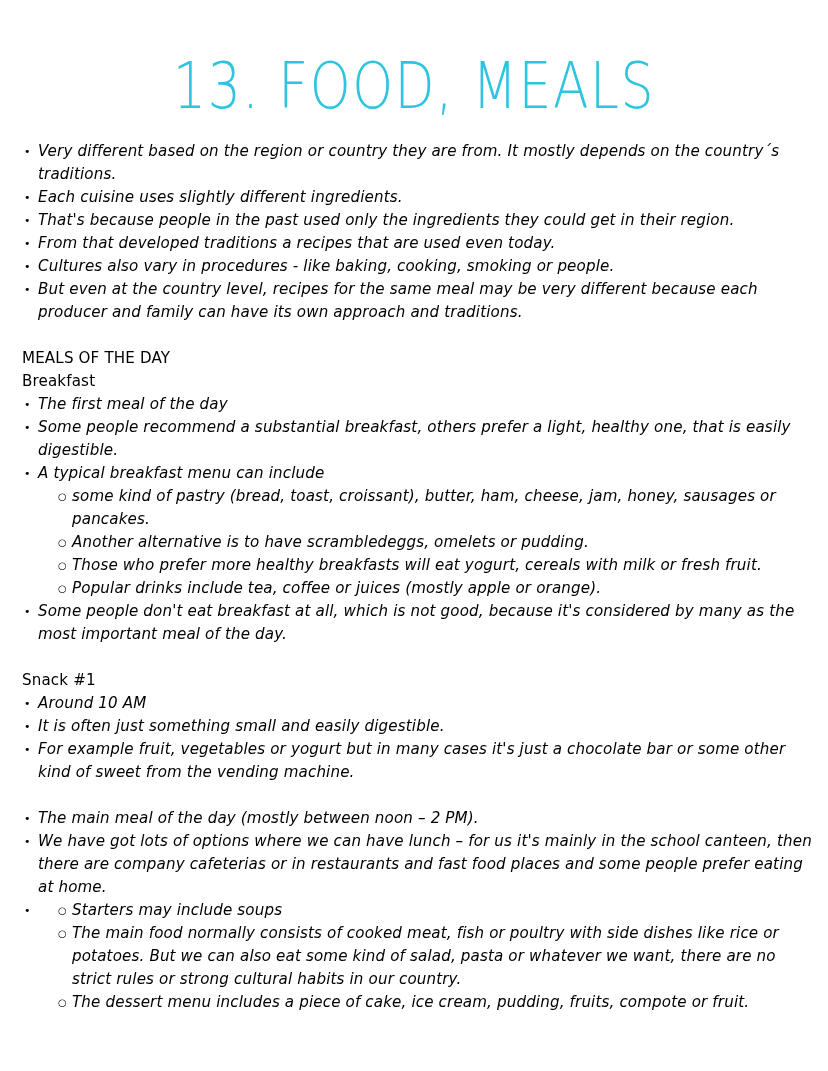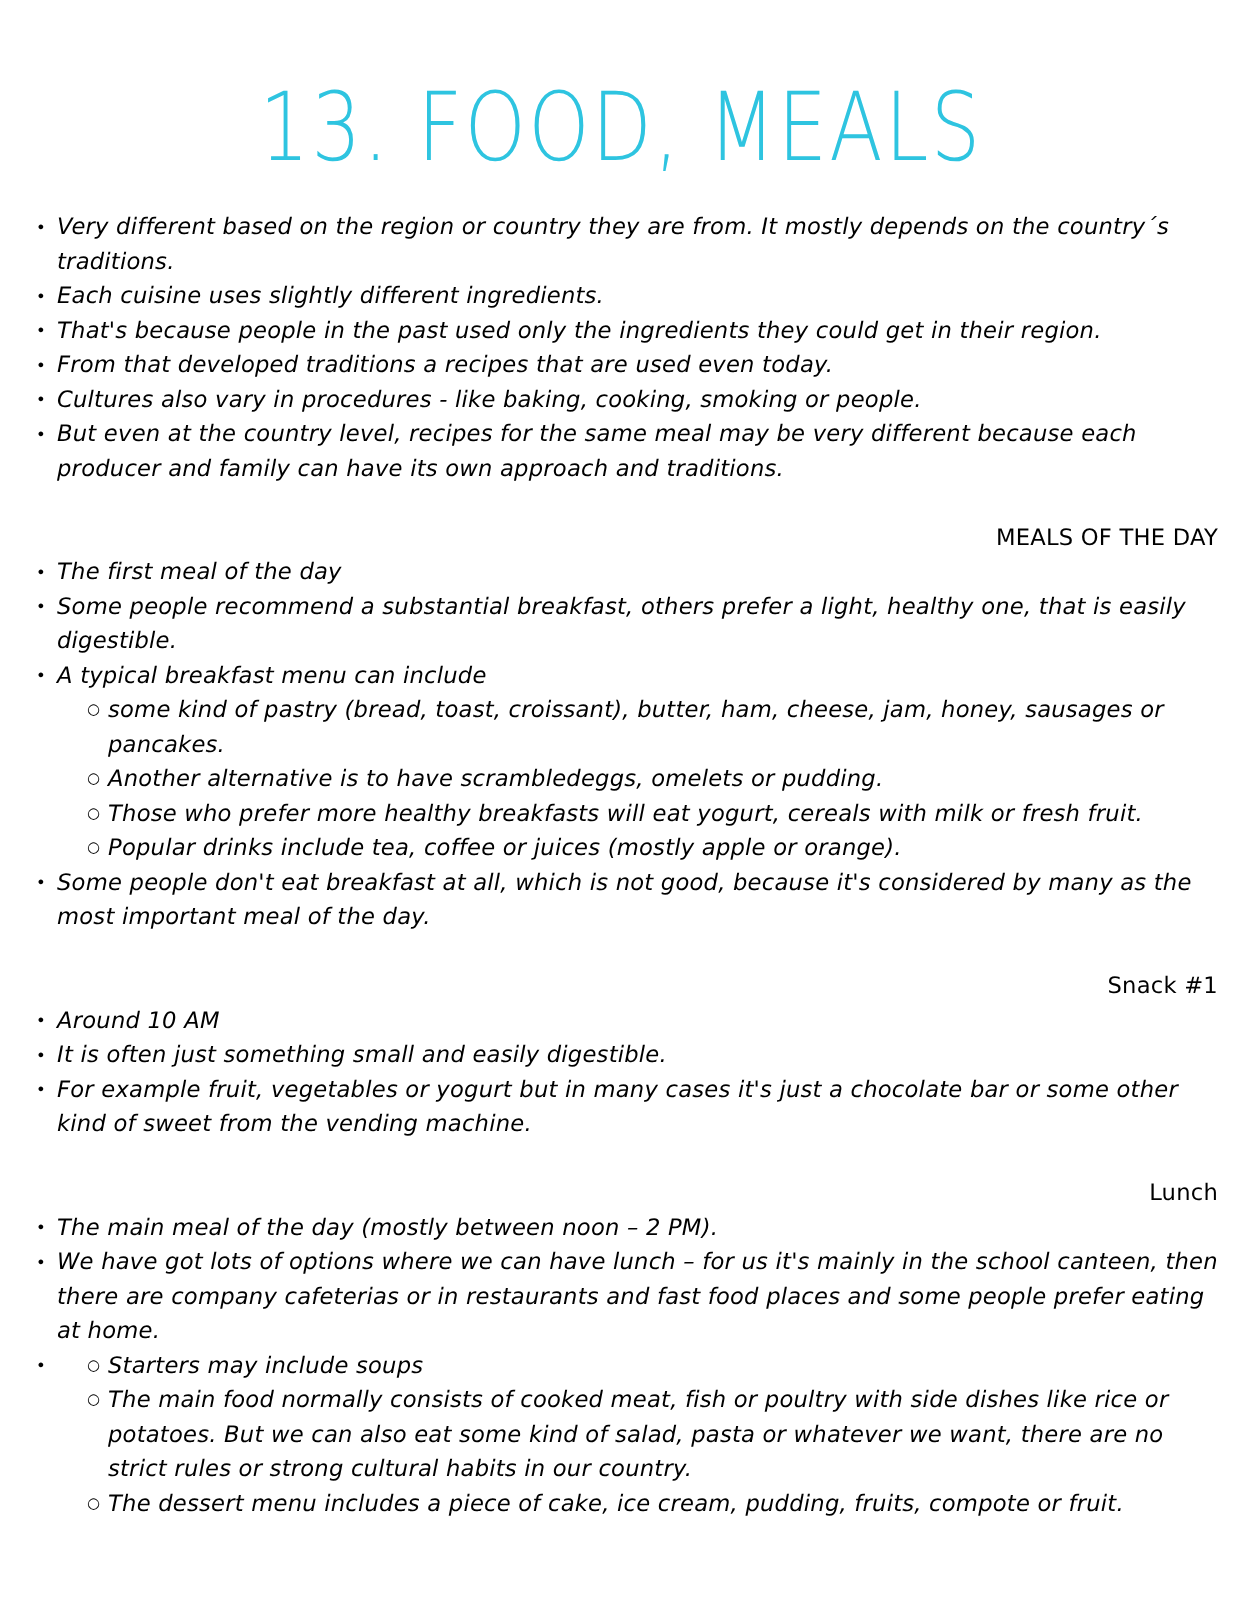--- a/index.html
+++ b/index.html
@@ -51,21 +51,20 @@
     letter-spacing: 0.15px;
   }
 
   
   .section-head {
     margin: 0;
     padding: 0;
     font-size: 15.1px;
     line-height: 23px;
     white-space: pre-wrap;
-    text-align: right;
   }
 
   
   .spacer {
     height: 23px;
   }
 
   
   ul.lvl1 {
     list-style: none;
@@ -153,20 +152,21 @@
       <li>
         <span class="bullet">•</span>
         <span class="txt">But even at the country level, recipes for the same meal may be very different because each producer and family can have its own approach and traditions.</span>
       </li>
     </ul>
 
     <div class="spacer"></div>
 
     <p class="section-head">MEALS OF THE DAY</p>
 
+    <p class="section-head">Breakfast</p>
 
     <ul class="lvl1">
       <li>
         <span class="bullet">•</span>
         <span class="txt">The first meal of the day</span>
       </li>
       <li>
         <span class="bullet">•</span>
         <span class="txt">Some people recommend a substantial breakfast, others prefer a light, healthy one, that is easily digestible.</span>
       </li>
@@ -212,21 +212,20 @@
         <span class="txt">It is often just something small and easily digestible.</span>
       </li>
       <li>
         <span class="bullet">•</span>
         <span class="txt">For example fruit, vegetables or yogurt but in many cases it's just a chocolate bar or some other kind of sweet from the vending machine.</span>
       </li>
     </ul>
 
     <div class="spacer"></div>
 
-    <p class="section-head">Lunch</p>
 
     <ul class="lvl1">
       <li>
         <span class="bullet">•</span>
         <span class="txt">The main meal of the day (mostly between noon – 2 PM).</span>
       </li>
       <li>
         <span class="bullet">•</span>
         <span class="txt">We have got lots of options where we can have lunch – for us it's mainly in the school canteen, then there are company cafeterias or in restaurants and fast food places and some people prefer eating at home.</span>
       </li>

